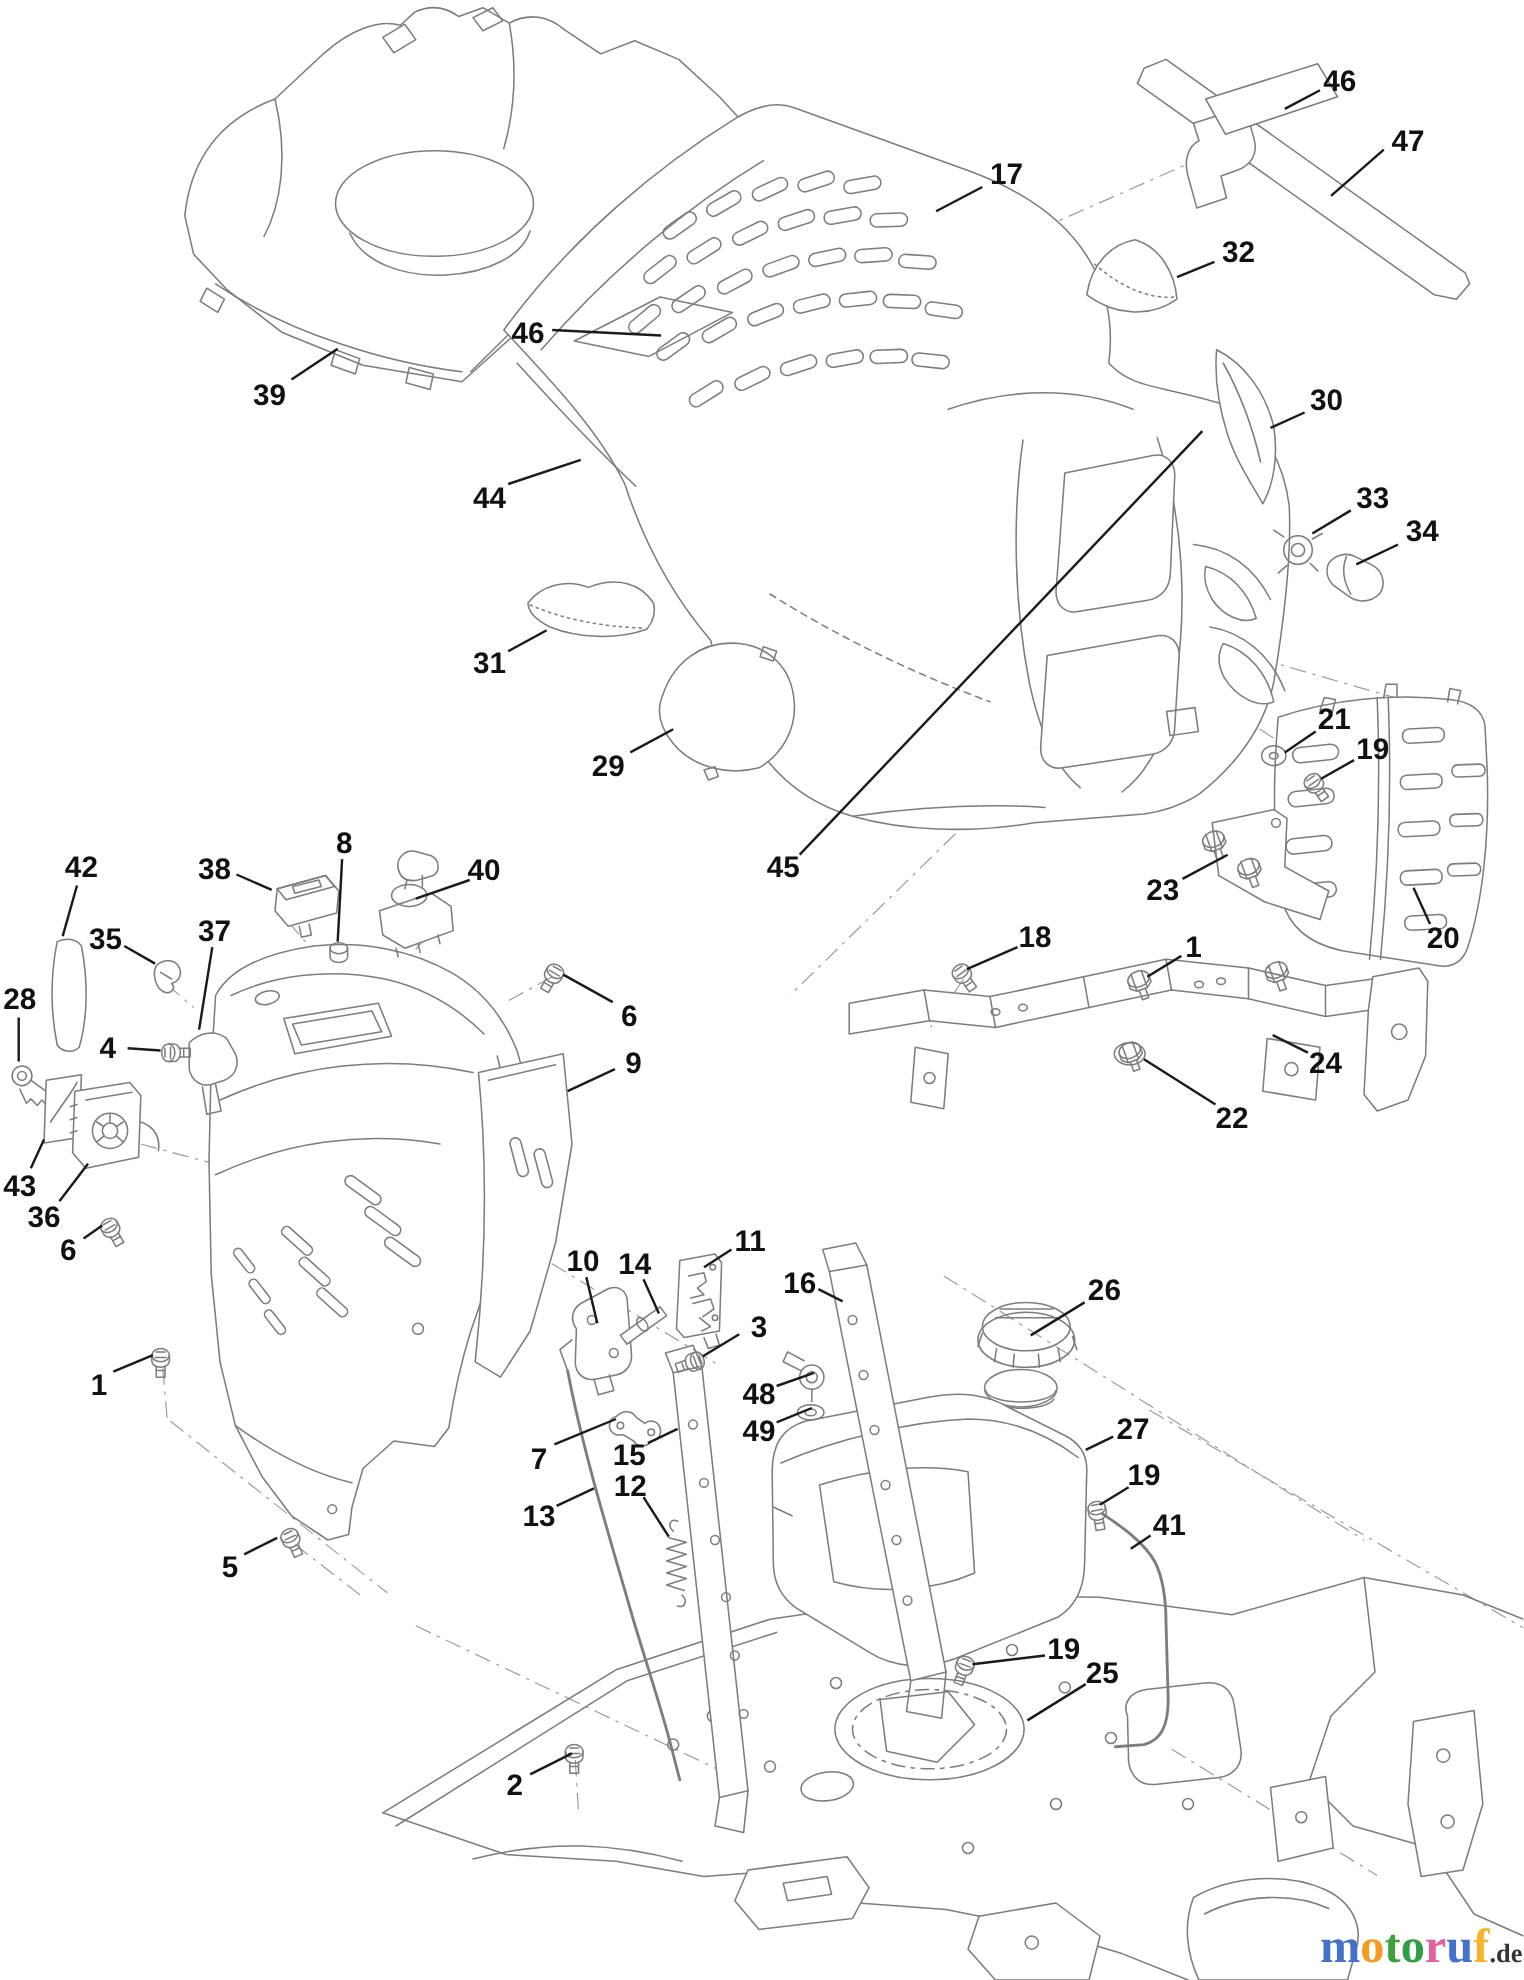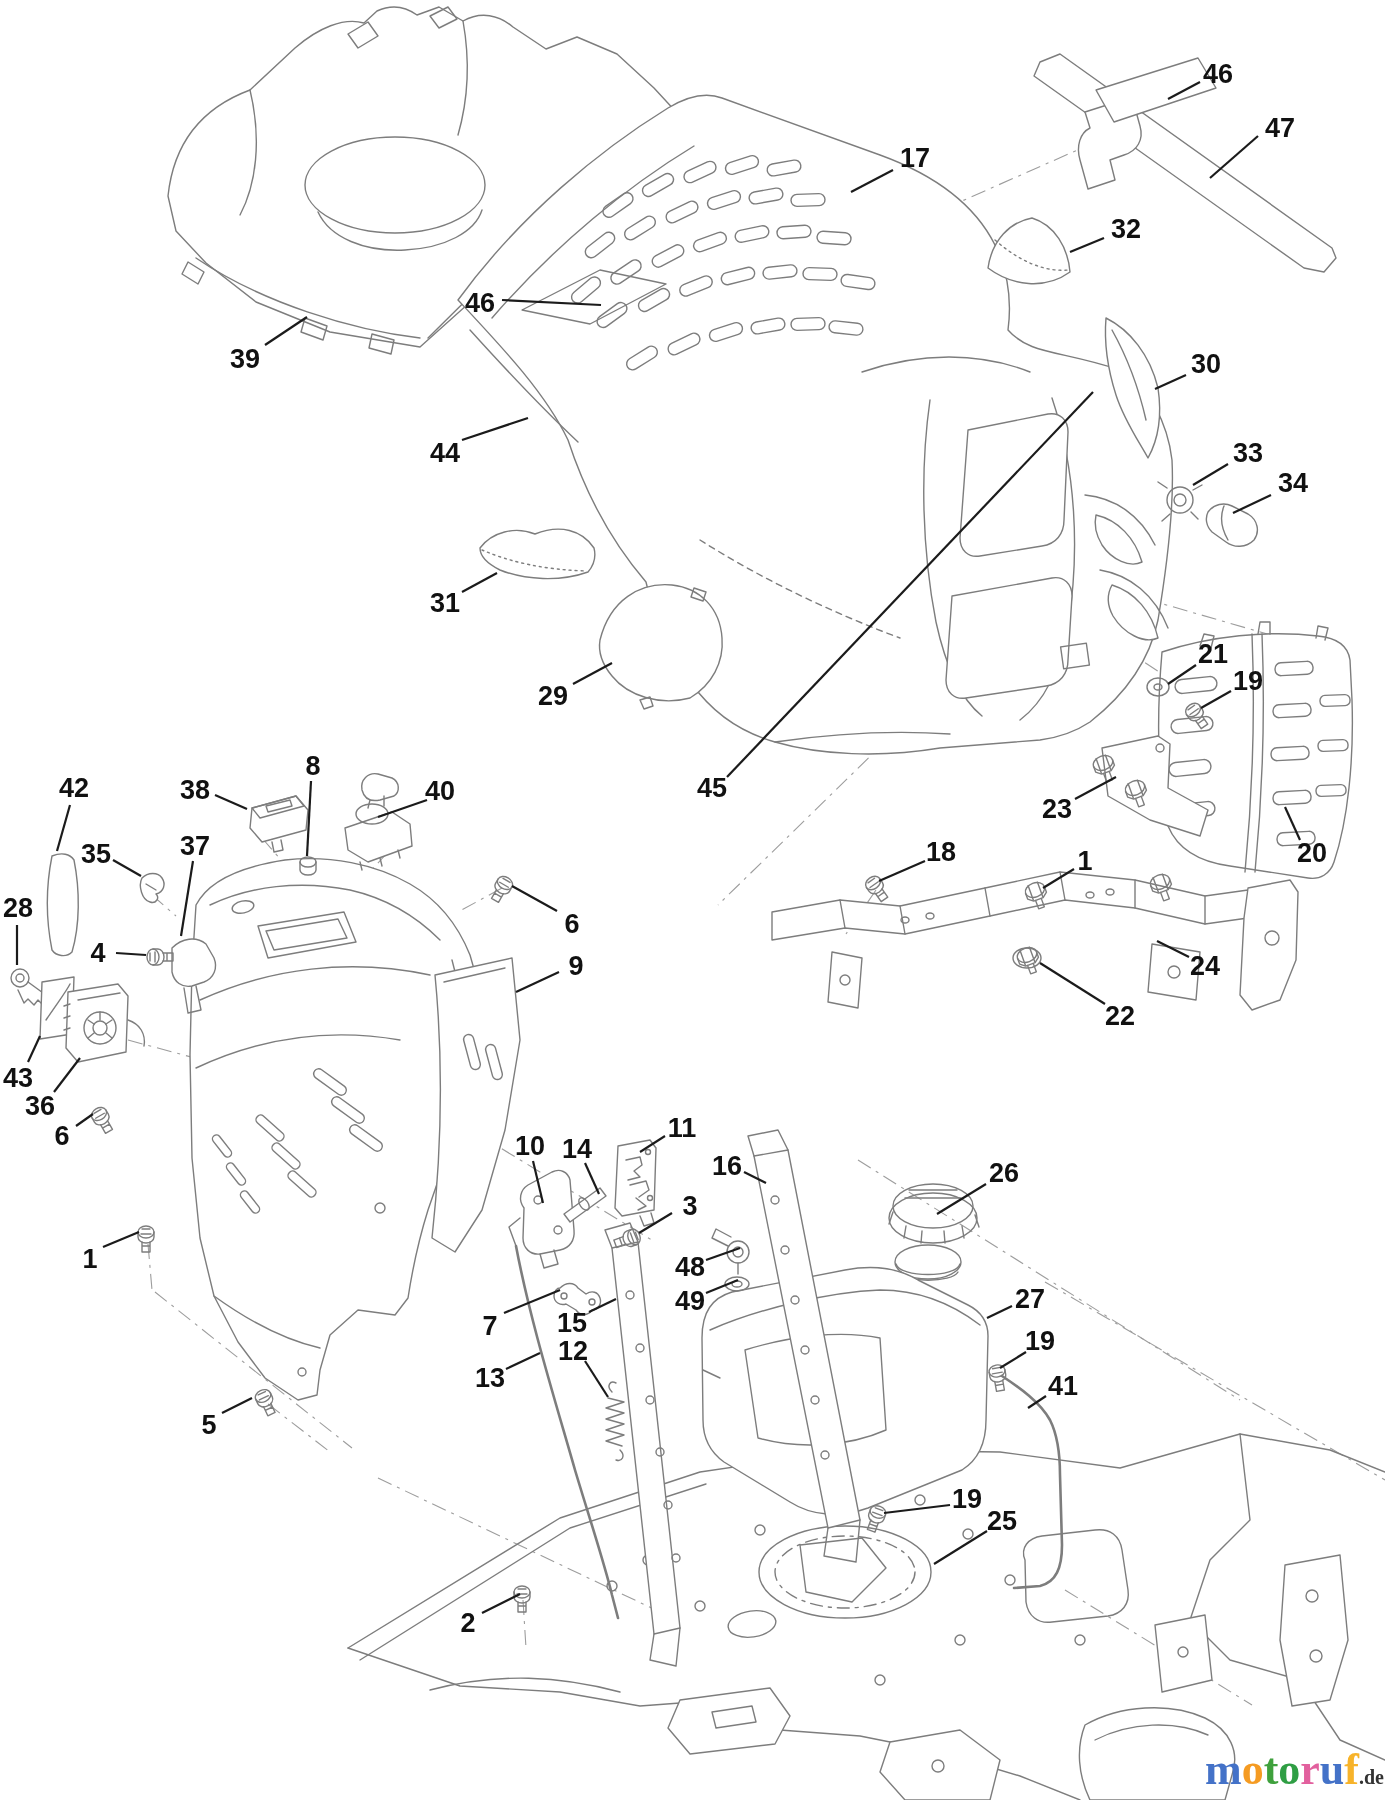--- a/index.html
+++ b/index.html
@@ -13,21 +13,21 @@
   g.art .solid{fill:#ffffff;}
   g.guides{stroke:var(--guide);stroke-width:1.1;fill:none;}
   g.guides line{stroke-dasharray:15 6 3 6;}
   .hidden-edge{stroke-dasharray:6 5;}
   .dotseam{stroke-dasharray:2 4;}
   g.callouts line{stroke:var(--leader);stroke-width:2.2;}
   g.callouts text{fill:var(--label);font-family:"Liberation Sans",sans-serif;font-size:27px;font-weight:700;}
   .logo{position:absolute;left:1198px;top:1744px;width:186px;text-align:right;white-space:nowrap;
         font-family:"Liberation Serif", serif;}
   .logo .word span{font-size:44px;font-weight:700;letter-spacing:0px;}
-  .logo .tld{font-size:20px;font-weight:700;vertical-align:baseline;}
+  .logo .tld{font-size:24px;font-weight:700;vertical-align:baseline;}
 </style>
 </head>
 <body>
 
 <div class="page">
 <svg id="diagram" width="1385" height="1800" viewBox="0 0 1385 1800">
 
   <defs>
     <g id="screw">
       <ellipse cx="0" cy="0" rx="8" ry="6"></ellipse>

